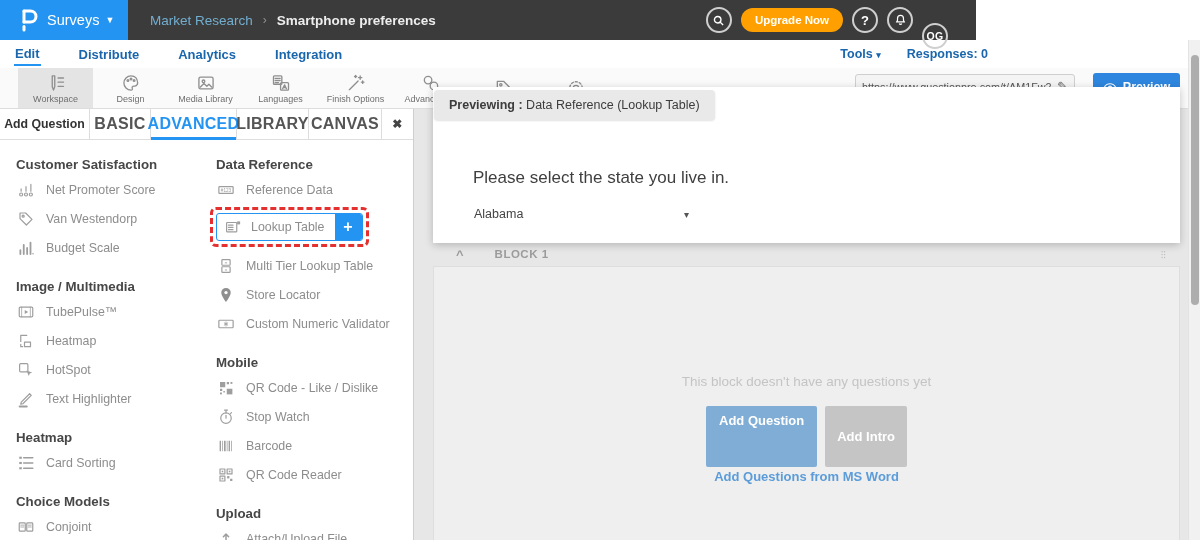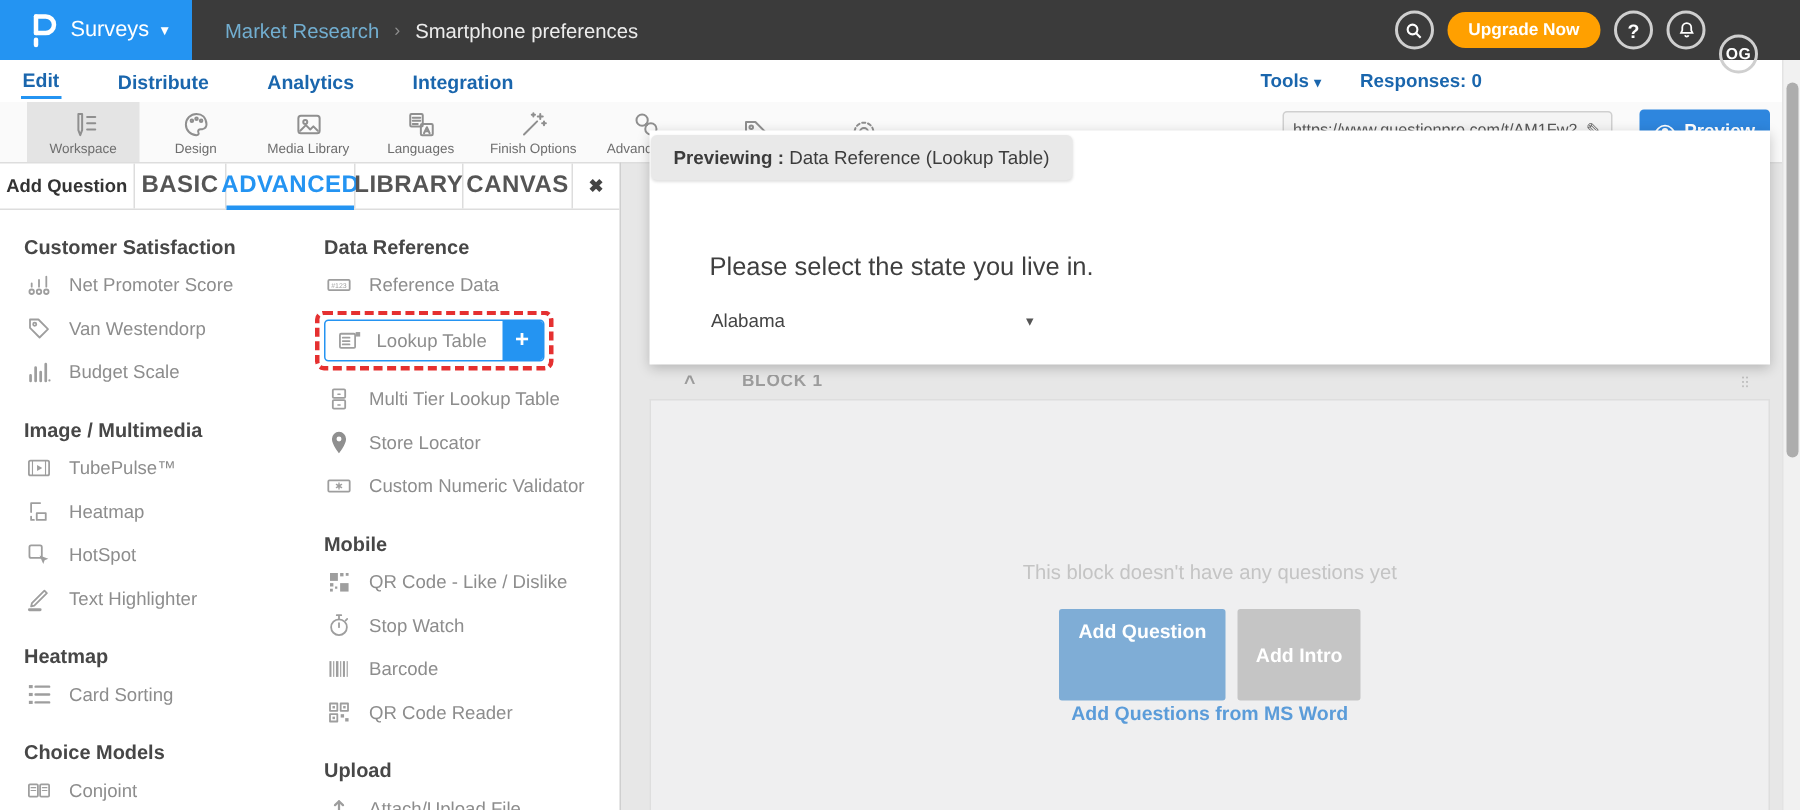--- a/index.html
+++ b/index.html
@@ -1,28 +1,28 @@
 <!DOCTYPE html>
 <html style="--accent: #2494f2; --hl-red: #e53030;"><head>
 <meta charset="utf-8">
 <style>
   * { box-sizing: border-box; margin: 0; padding: 0; }
   html,body { width:1200px; height:540px; }
   body { position:relative; overflow:hidden; background:#fff; font-family:"Liberation Sans",sans-serif; }
 
   
-  .top-header{position:absolute;left:0;top:0;width:1200px;height:40px;background:#3b3b3b;display:flex;align-items:center;z-index:20;}
+  .top-header{position:absolute;left:0;top:0;width:976px;height:40px;background:#3b3b3b;display:flex;align-items:center;z-index:20;}
   .logo-area{width:128px;height:40px;background:#2494f2;display:flex;align-items:center;gap:9px;padding-left:20px;flex:none;cursor:pointer;}
   .logo-p{width:18px;height:24px;}
   .logo-label{color:#fff;font-size:14.5px;display:flex;align-items:center;gap:6px;}
   .logo-caret{font-size:9px;color:#fff;}
   .breadcrumb{display:flex;align-items:center;gap:10px;margin-left:22px;font-size:13.5px;}
   .bc-parent{color:#72aed0;cursor:pointer;}
   .bc-sep{color:#8f8f8f;font-size:12px;}
-  .bc-current{color:#ededed;}
+  .bc-current{color:#ededed;font-weight:bold;}
   .header-right{margin-left:auto;display:flex;align-items:center;gap:9px;padding-right:28px;}
   .hdr-circle{width:26px;height:26px;border-radius:50%;border:2px solid #cfcfcf;display:flex;align-items:center;justify-content:center;color:#fff;font-size:13px;font-weight:bold;cursor:pointer;flex:none;}
   .upgrade-btn{height:24px;padding:0 14px;border-radius:13px;background:#ffa000;color:#fff;font-size:11.5px;font-weight:bold;display:flex;align-items:center;cursor:pointer;}
   .avatar{font-size:10.5px;letter-spacing:.3px;margin-top:32px;}
 
   
   .nav-row{position:absolute;left:0;top:40px;width:1004px;height:28px;background:#fff;display:flex;padding:0 16px 0 14px;z-index:19;}
   .nav-item{color:#1a66ad;font-size:13px;font-weight:bold;margin-right:37px;cursor:pointer;padding:3px 1px;}
   .nav-item.active{border-bottom:2px solid #2494f2;}
   .nav-right{margin-left:auto;display:flex;align-items:center;gap:26px;}

